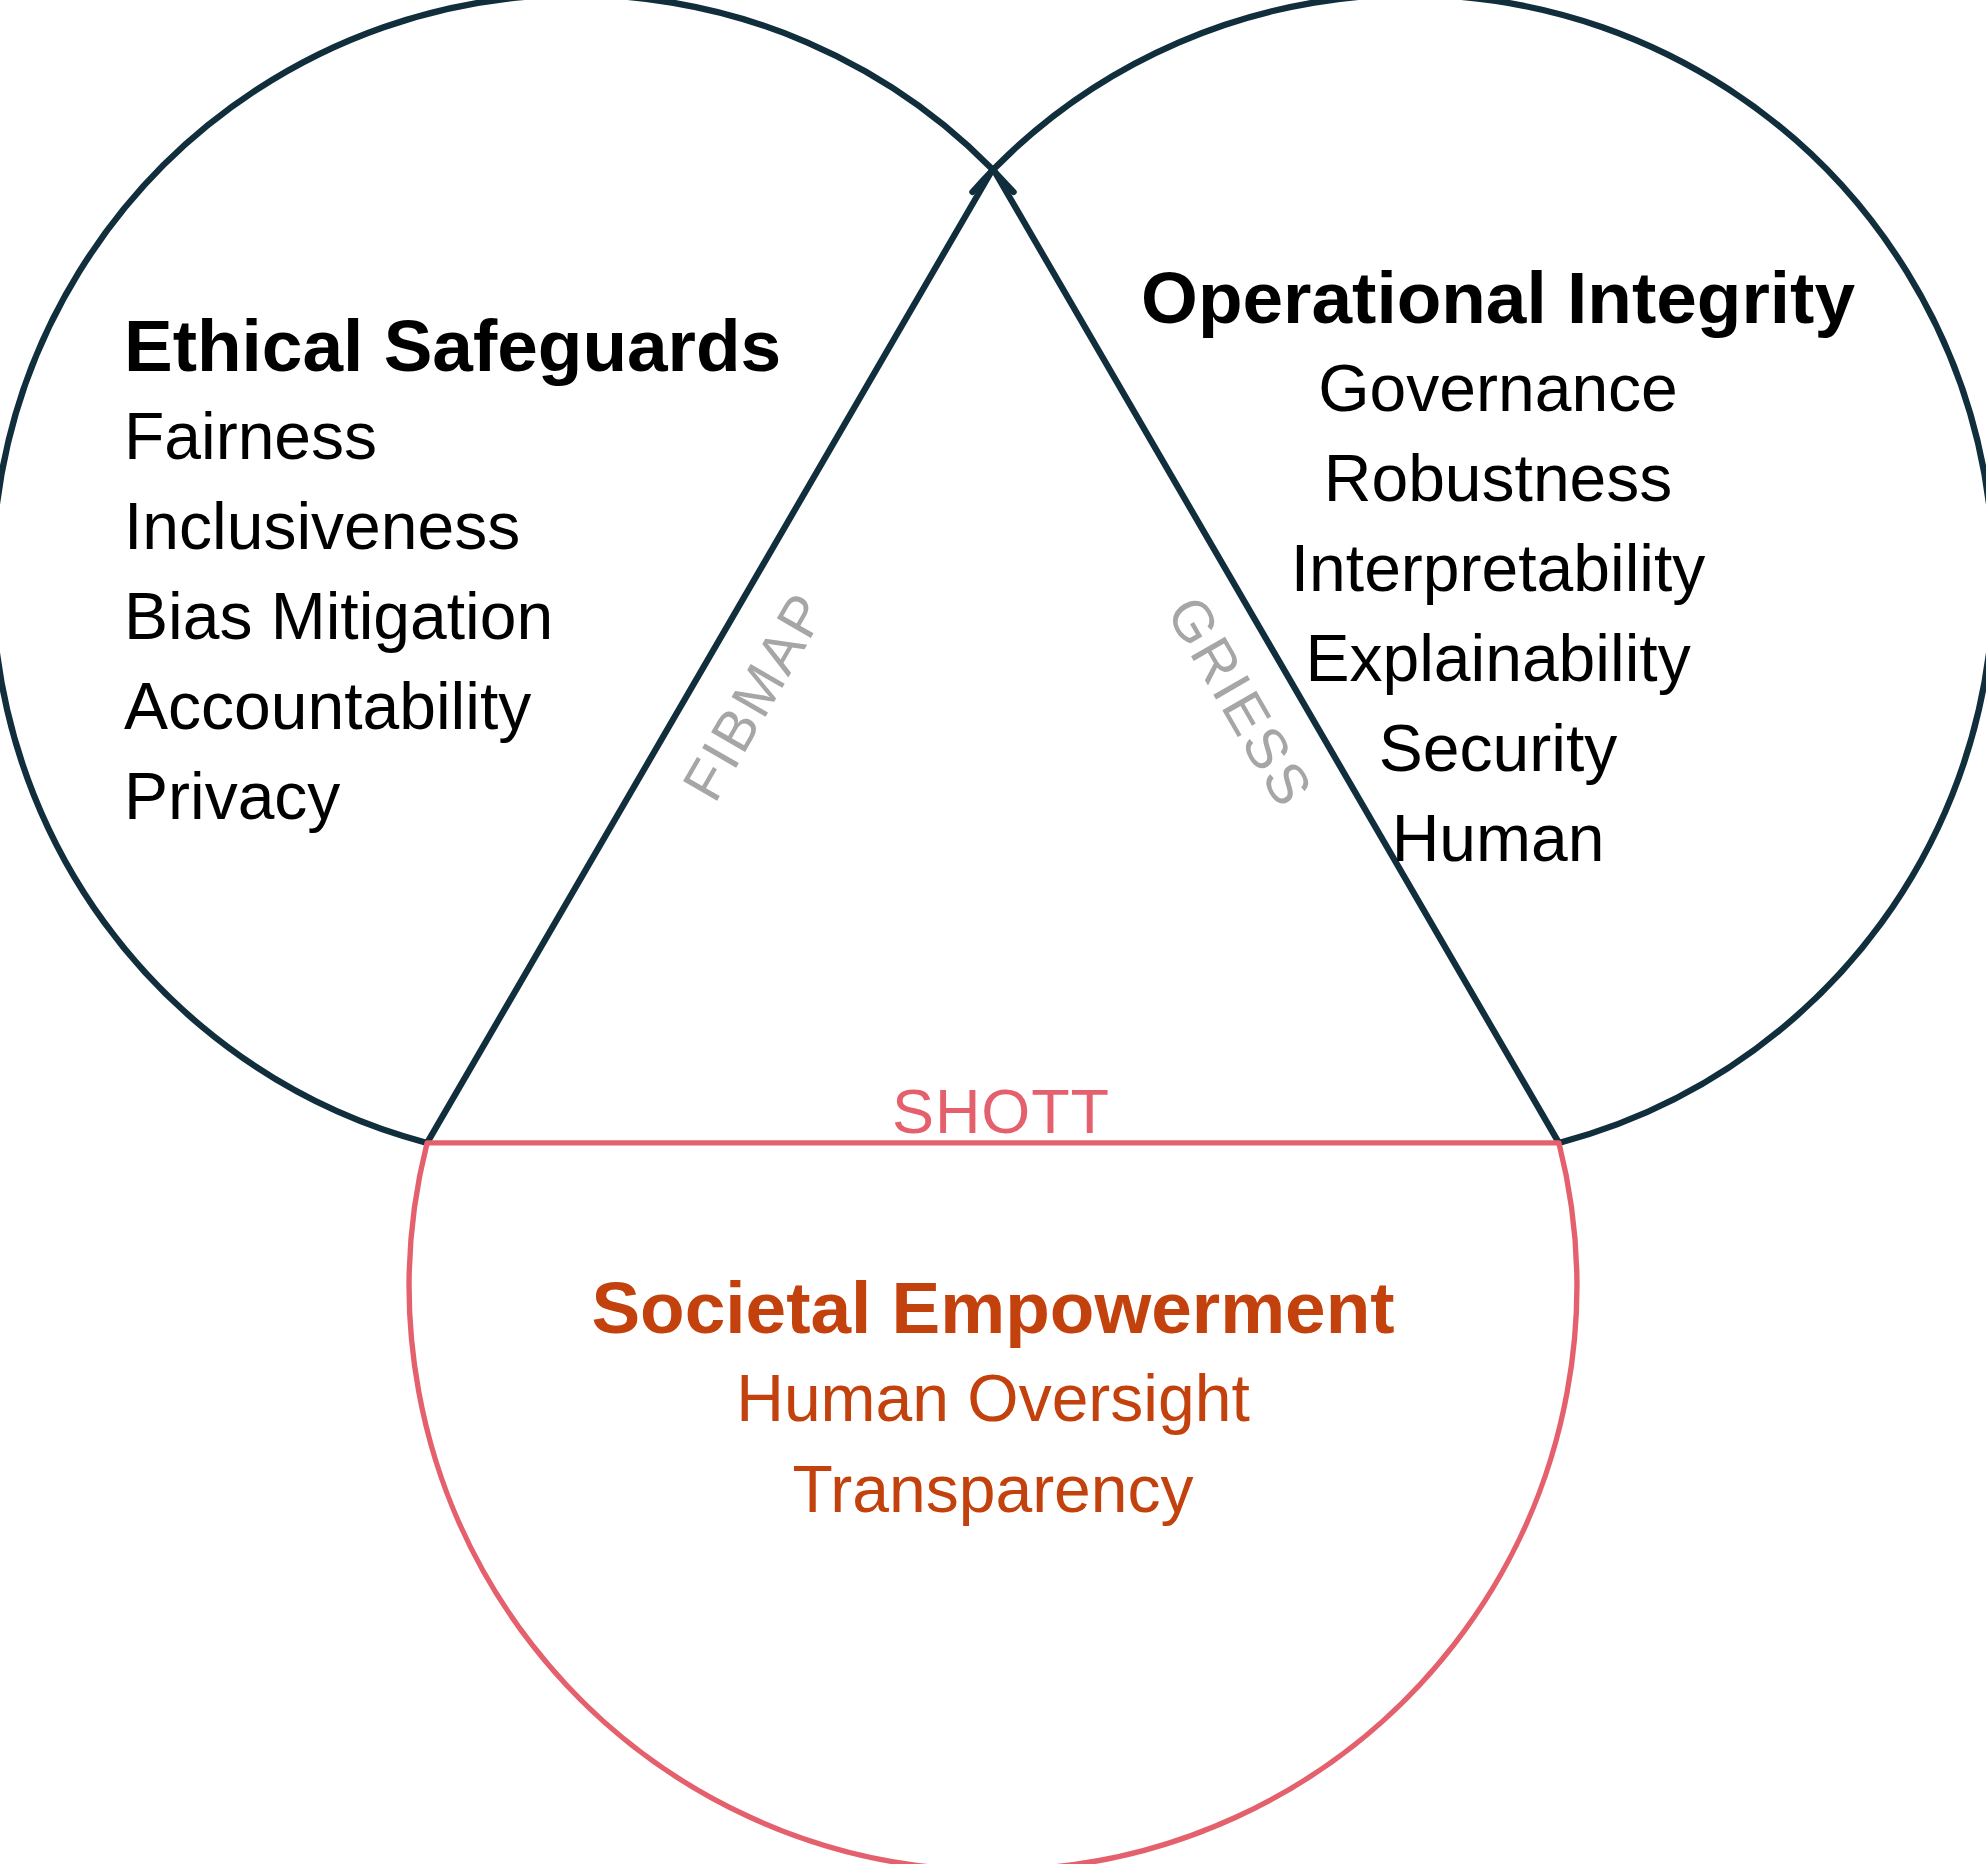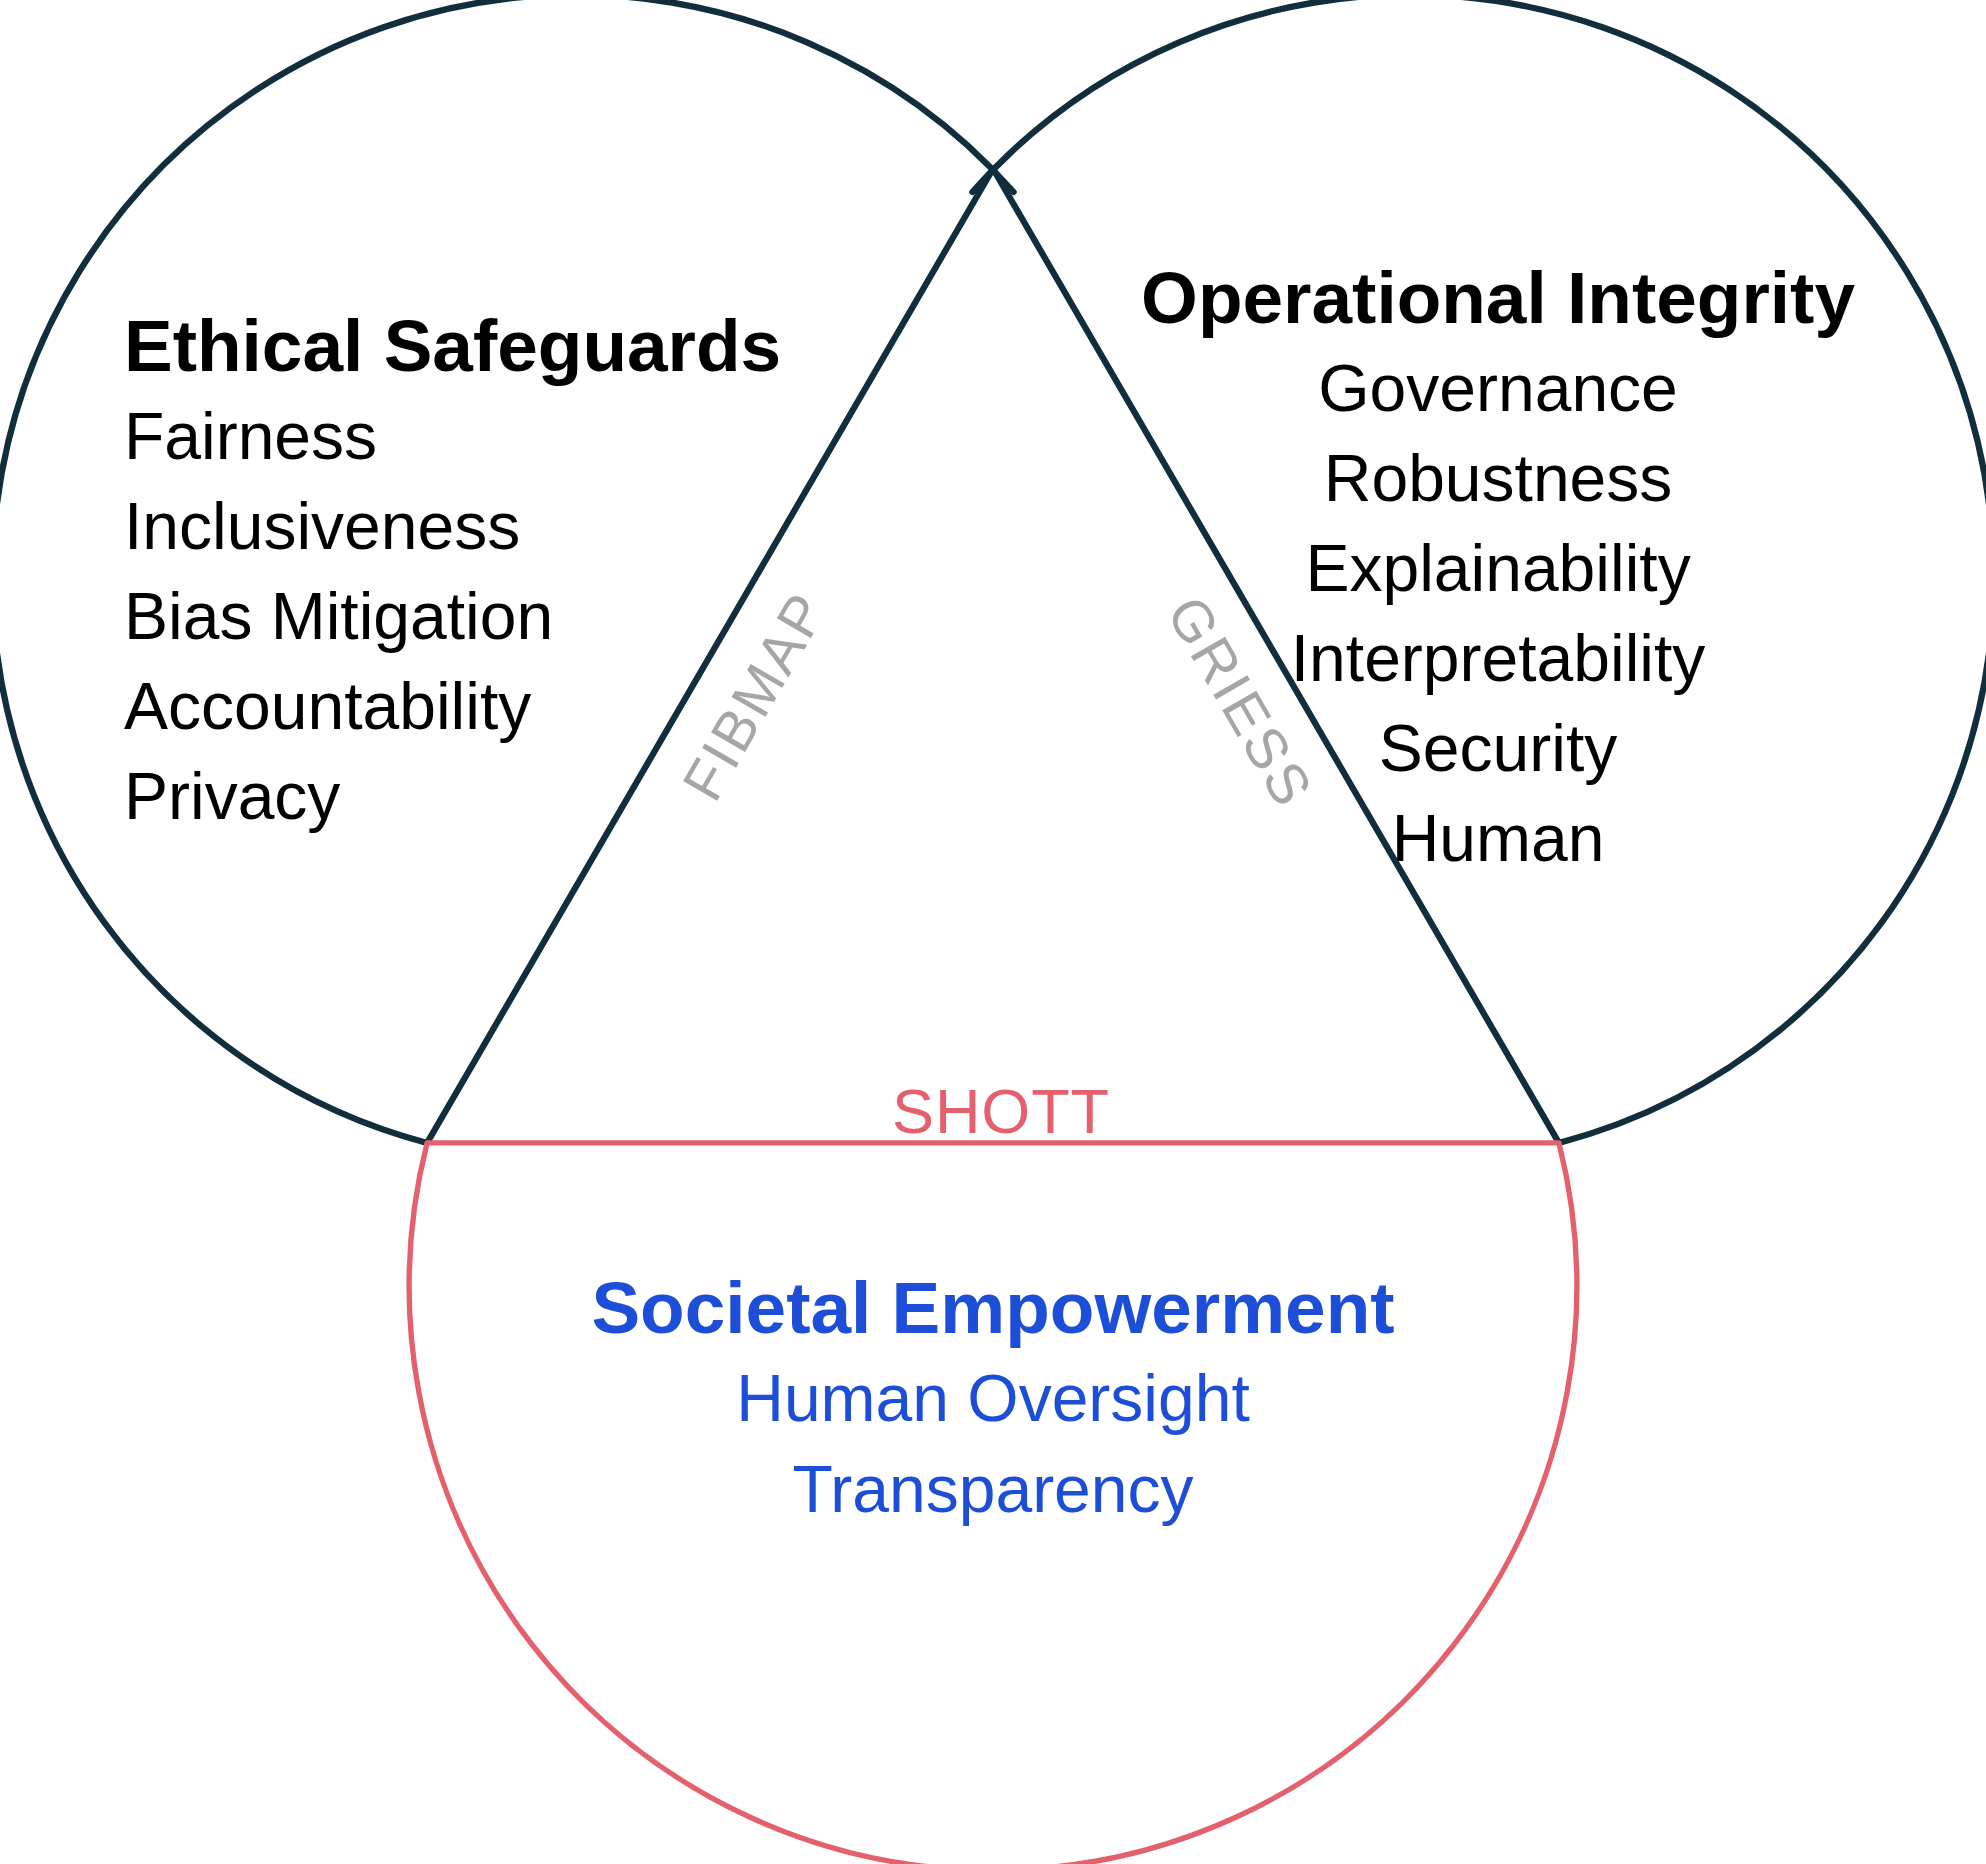--- a/index.html
+++ b/index.html
@@ -51,21 +51,21 @@
   .block-operational {
     right: 131px;
     top: 253px;
     text-align: center;
   }
   .block-societal {
     left: 0;
     right: 0;
     top: 1263px;
     text-align: center;
-    color: #1d4ed8;
+    color: #c2410c;
   }
   .block-societal .item { line-height: 91px; }
 
   .center-title {
     position: absolute;
     left: 0;
     right: 0;
     top: 824px;
     text-align: center;
     font-size: 139px;
@@ -130,22 +130,22 @@
     <div class="item">Inclusiveness</div>
     <div class="item">Bias Mitigation</div>
     <div class="item">Accountability</div>
     <div class="item">Privacy</div>
   </div>
 
   <div class="block block-operational">
     <div class="heading">Operational Integrity</div>
     <div class="item">Governance</div>
     <div class="item">Robustness</div>
+    <div class="item">Interpretability</div>
     <div class="item">Explainability</div>
-    <div class="item">Interpretability</div>
     <div class="item">Security</div>
     <div class="item">Human</div>
   </div>
 
   <div class="block block-societal">
     <div class="heading">Societal Empowerment</div>
     <div class="item">Human Oversight</div>
     <div class="item">Transparency</div>
   </div>
 

